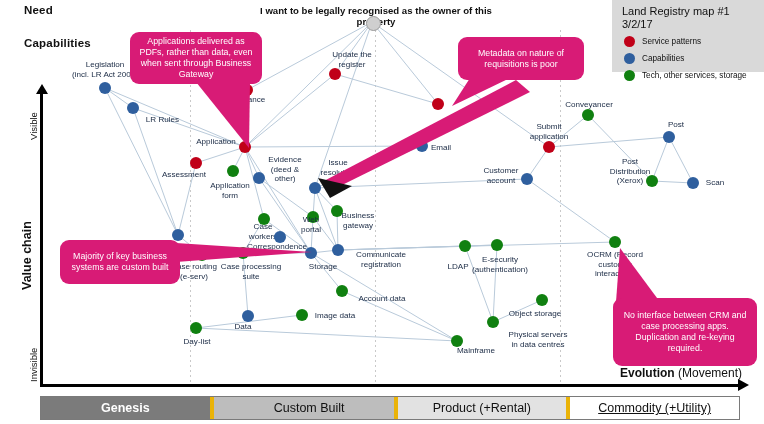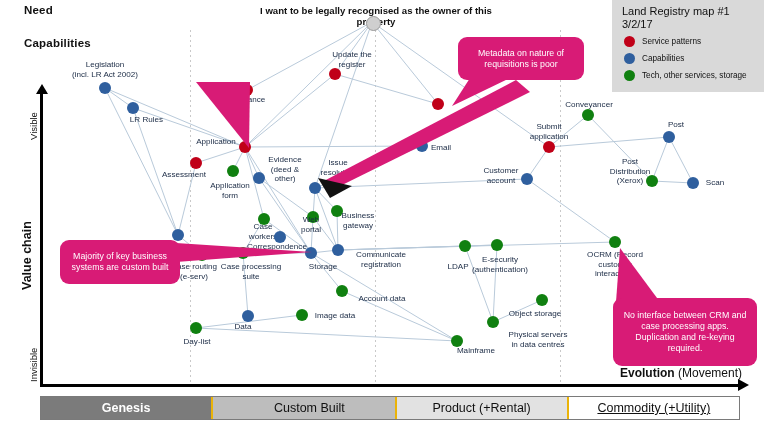--- a/index.html
+++ b/index.html
@@ -31,29 +31,29 @@
   #evo-label{position:absolute;right:22px;top:366px;font-size:12px;color:#111;}
   #evo-label b{font-weight:bold;}
 
   .gridline{position:absolute;top:30px;width:1px;height:354px;
     background:repeating-linear-gradient(to bottom,#c9c9c9 0 2px,transparent 2px 5px);}
 
   
   #evo-bar{position:absolute;left:40px;top:396px;width:700px;height:24px;
     display:flex;border:1px solid #7a7a7a;box-sizing:border-box;}
   .evo-seg{flex:1;display:flex;align-items:center;justify-content:center;
-    font-size:12.5px;color:#111;border-right:2px solid #eab308;box-sizing:border-box;}
+    font-size:12.5px;color:#111;border-right:4px solid #eab308;box-sizing:border-box;}
   .evo-seg:last-child{border-right:none;text-decoration:underline;}
   .evo-seg.s0{background:#7b7b7b;color:#fff;font-weight:bold;}
   .evo-seg.s1{background:#bdbdbd;padding-left:11px;}
   .evo-seg.s2{background:#e2e2e2;}
   .evo-seg.s3{background:#ffffff;}
 
   
-  #legend{position:absolute;left:612px;top:0px;width:152px;height:92px;background:#d9d9d9;}
+  #legend{position:absolute;left:612px;top:0px;width:152px;height:72px;background:#d9d9d9;}
   #legend-title{position:absolute;left:10px;top:5px;font-size:11px;color:#111;line-height:13px;}
   .lg-row{position:absolute;left:12px;display:flex;align-items:center;gap:7px;}
   .lg-dot{width:11px;height:11px;border-radius:50%;}
   .lg-txt{font-size:8.2px;color:#111;white-space:nowrap;}
 
   
   .node{position:absolute;width:12px;height:12px;border-radius:50%;transform:translate(-50%,-50%);}
   .node.red{background:#c00018;}
   .node.blue{background:#2f5f9e;}
   .node.green{background:#108010;}
@@ -150,21 +150,21 @@
       <line x1="615" y1="242" x2="338" y2="250"></line>
     </svg>
 
   <div id="anchor-node"></div>
 
   <div id="nodes-layer">
       <div class="node blue" style="left: 105px; top: 88px;"></div>
       <div class="nlabel" style="left: 105px; top: 60px;">Legislation
 (incl. LR Act 2002)</div>
       <div class="node blue" style="left: 133px; top: 108px;"></div>
-      <div class="nlabel" style="left: 132px; top: 115px; padding-left: 29px;">LR Rules</div>
+      <div class="nlabel" style="left: 148px; top: 115px; padding-left: 29px;">LR Rules</div>
       <div class="node red" style="left: 247px; top: 90px;"></div>
       <div class="nlabel" style="left: 248px; top: 95px;">Guidance</div>
       <div class="node red" style="left: 335px; top: 74px;"></div>
       <div class="nlabel" style="left: 352px; top: 50px;">Update the
 register</div>
       <div class="node red" style="left: 438px; top: 104px;"></div>
       <div class="node red" style="left: 245px; top: 147px;"></div>
       <div class="nlabel" style="left: 216px; top: 137px;">Application</div>
       <div class="node red" style="left: 196px; top: 163px;"></div>
       <div class="nlabel" style="left: 184px; top: 170px;">Assessment</div>
@@ -267,20 +267,21 @@
   <div class="arrow-shaft" style="left:204px;top:84px;width:54px;height:0;border-top:0;"></div>
 
   <svg width="764" height="424" style="position: absolute; left: 0px; top: 0px; pointer-events: none;">
       <polygon points="196,82 250,82 249,148" fill="#d81b76"></polygon>
       <polygon points="470,78 510,78 452,106" fill="#d81b76"></polygon>
       <polygon points="176,243 176,262 312,252" fill="#d81b76"></polygon>
       <polygon points="620,248 660,302 616,302" fill="#d81b76"></polygon>
       <polygon points="516,80 530,92 332,190 322,182" fill="#d81b76"></polygon>
       <polygon points="318,178 352,186 330,198" fill="#111"></polygon>
     </svg>
+    <div class="callout" id="c1">Applications delivered as PDFs, rather than data, even when sent through Business Gateway</div>
   <div class="callout" id="c2">Metadata on nature of requisitions is poor</div>
   <div class="callout" id="c3">Majority of key business systems are custom built</div>
   <div class="callout" id="c4">No interface between CRM and case processing apps. Duplication and re-keying required.</div>
 
   <div id="legend">
     <div id="legend-title">
       <div>Land Registry map #1</div>
       <div>3/2/17</div>
     </div>
   <div class="lg-row" style="top: 36px;">

